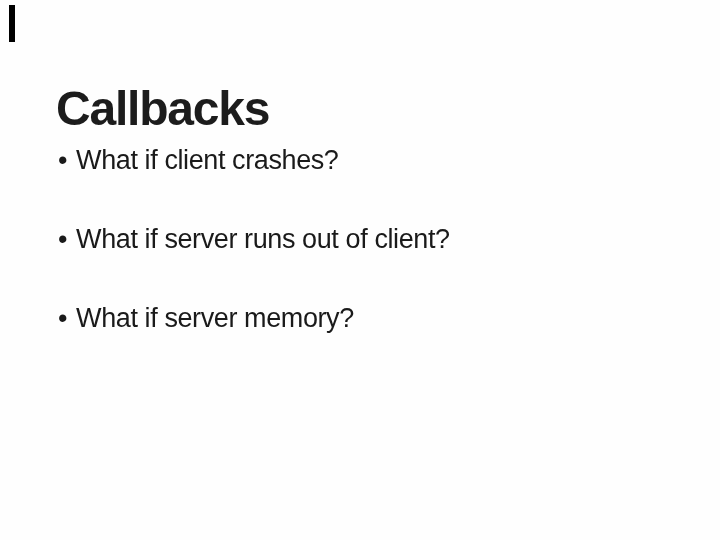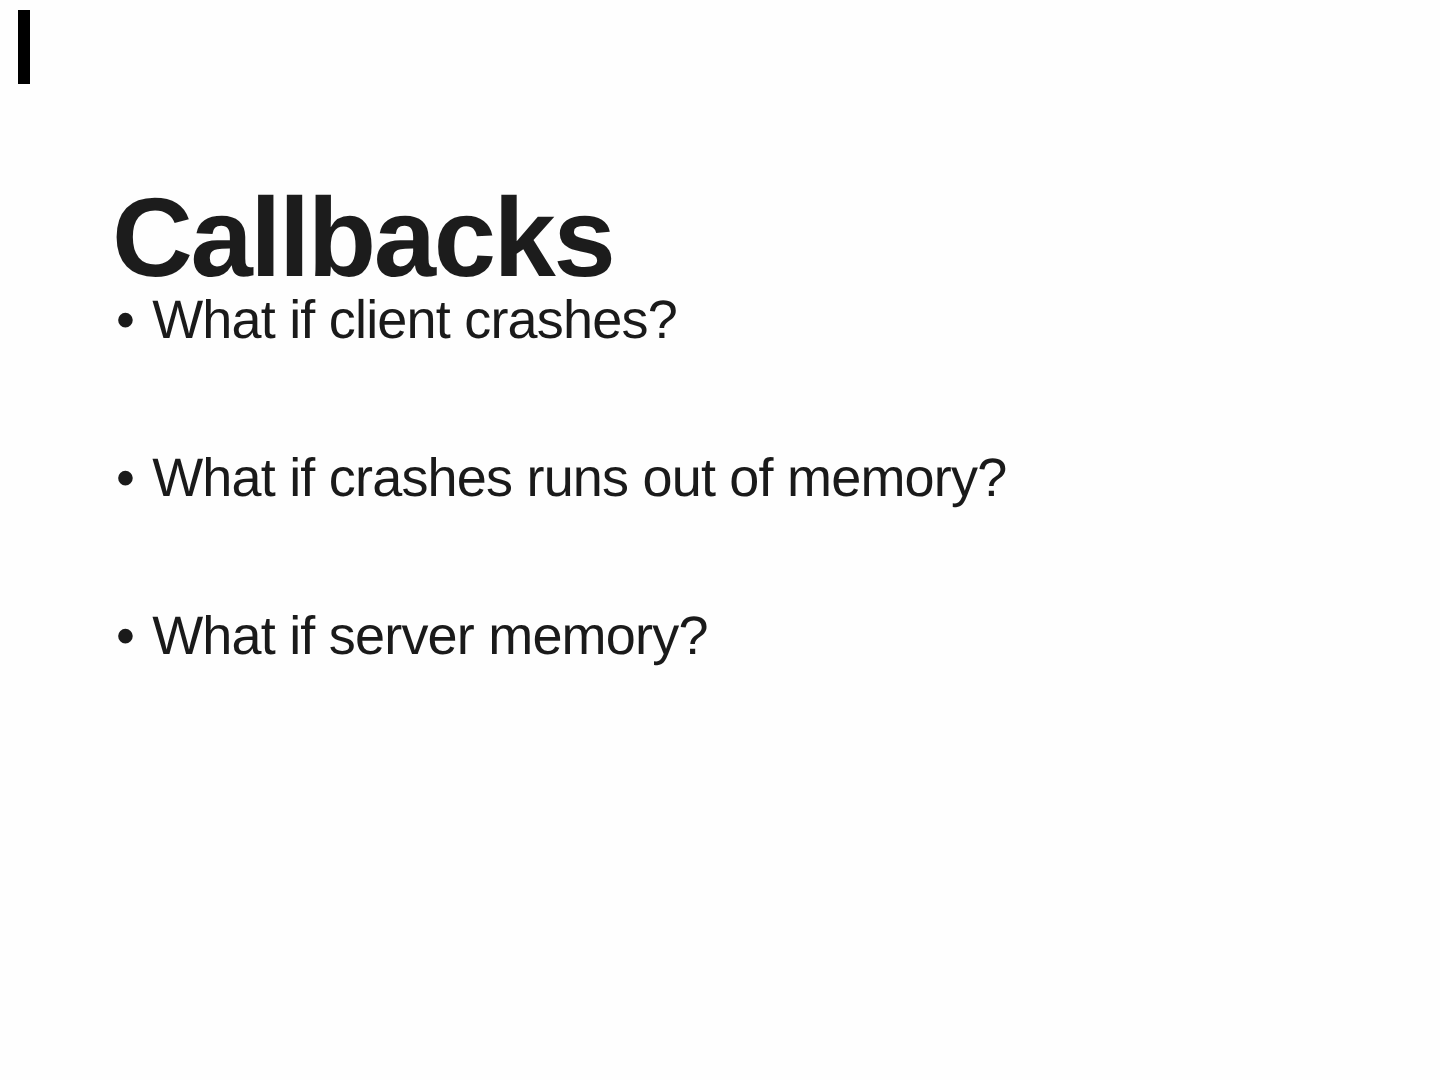--- a/index.html
+++ b/index.html
@@ -25,21 +25,21 @@
     left: 9px;
     top: 5px;
     width: 6px;
     height: 37px;
     background: #000000;
   }
   .slide-title {
     position: absolute;
     left: 56px;
     top: 53px;
-    font-size: 56px;
+    font-size: 48px;
     line-height: 1;
     letter-spacing: -1.2px;
     color: #1c1c1c;
     white-space: nowrap;
   }
   .bullet-line {
     position: absolute;
     left: 58px;
     display: flex;
     align-items: flex-start;
@@ -67,21 +67,21 @@
 
   <h1 class="slide-title">Callbacks</h1>
 
   <div class="bullet-line bullet-1">
     <span class="bullet-glyph">•</span>
     <span class="bullet-text">What if client crashes?</span>
   </div>
 
   <div class="bullet-line bullet-2">
     <span class="bullet-glyph">•</span>
-    <span class="bullet-text">What if crashes runs out of memory?</span>
+    <span class="bullet-text">What if server runs out of client?</span>
   </div>
 
   <div class="bullet-line bullet-3">
     <span class="bullet-glyph">•</span>
     <span class="bullet-text">What if server memory?</span>
   </div>
 
 </div>
 
 </body></html>

